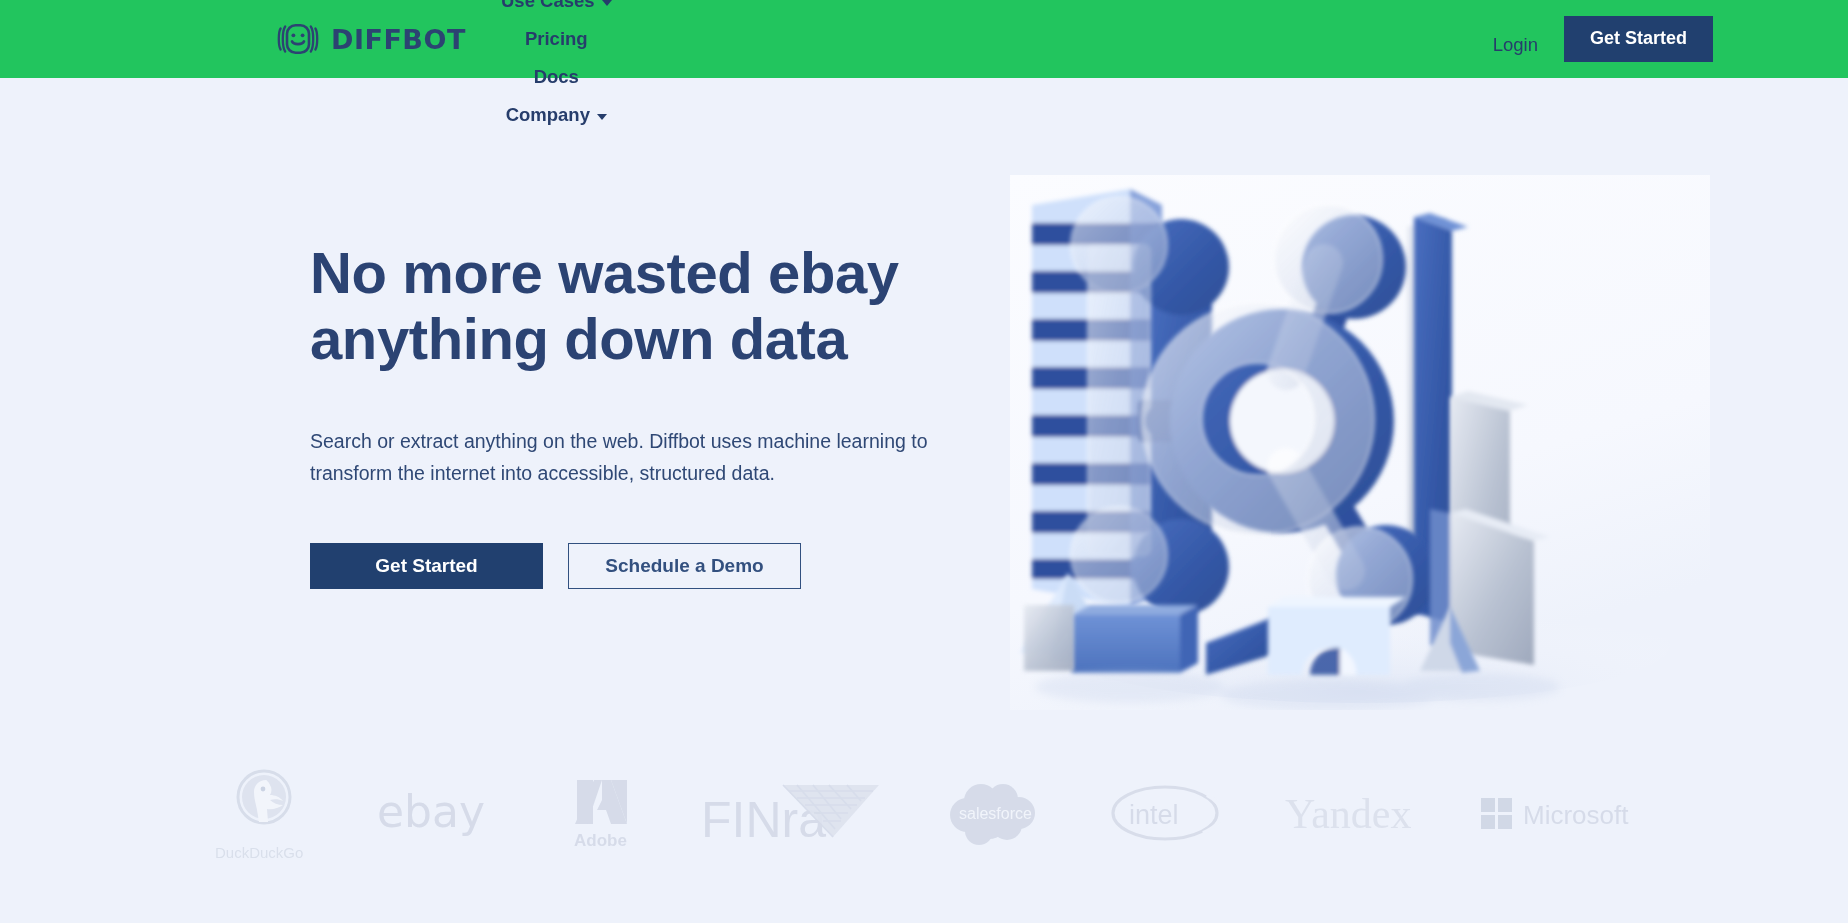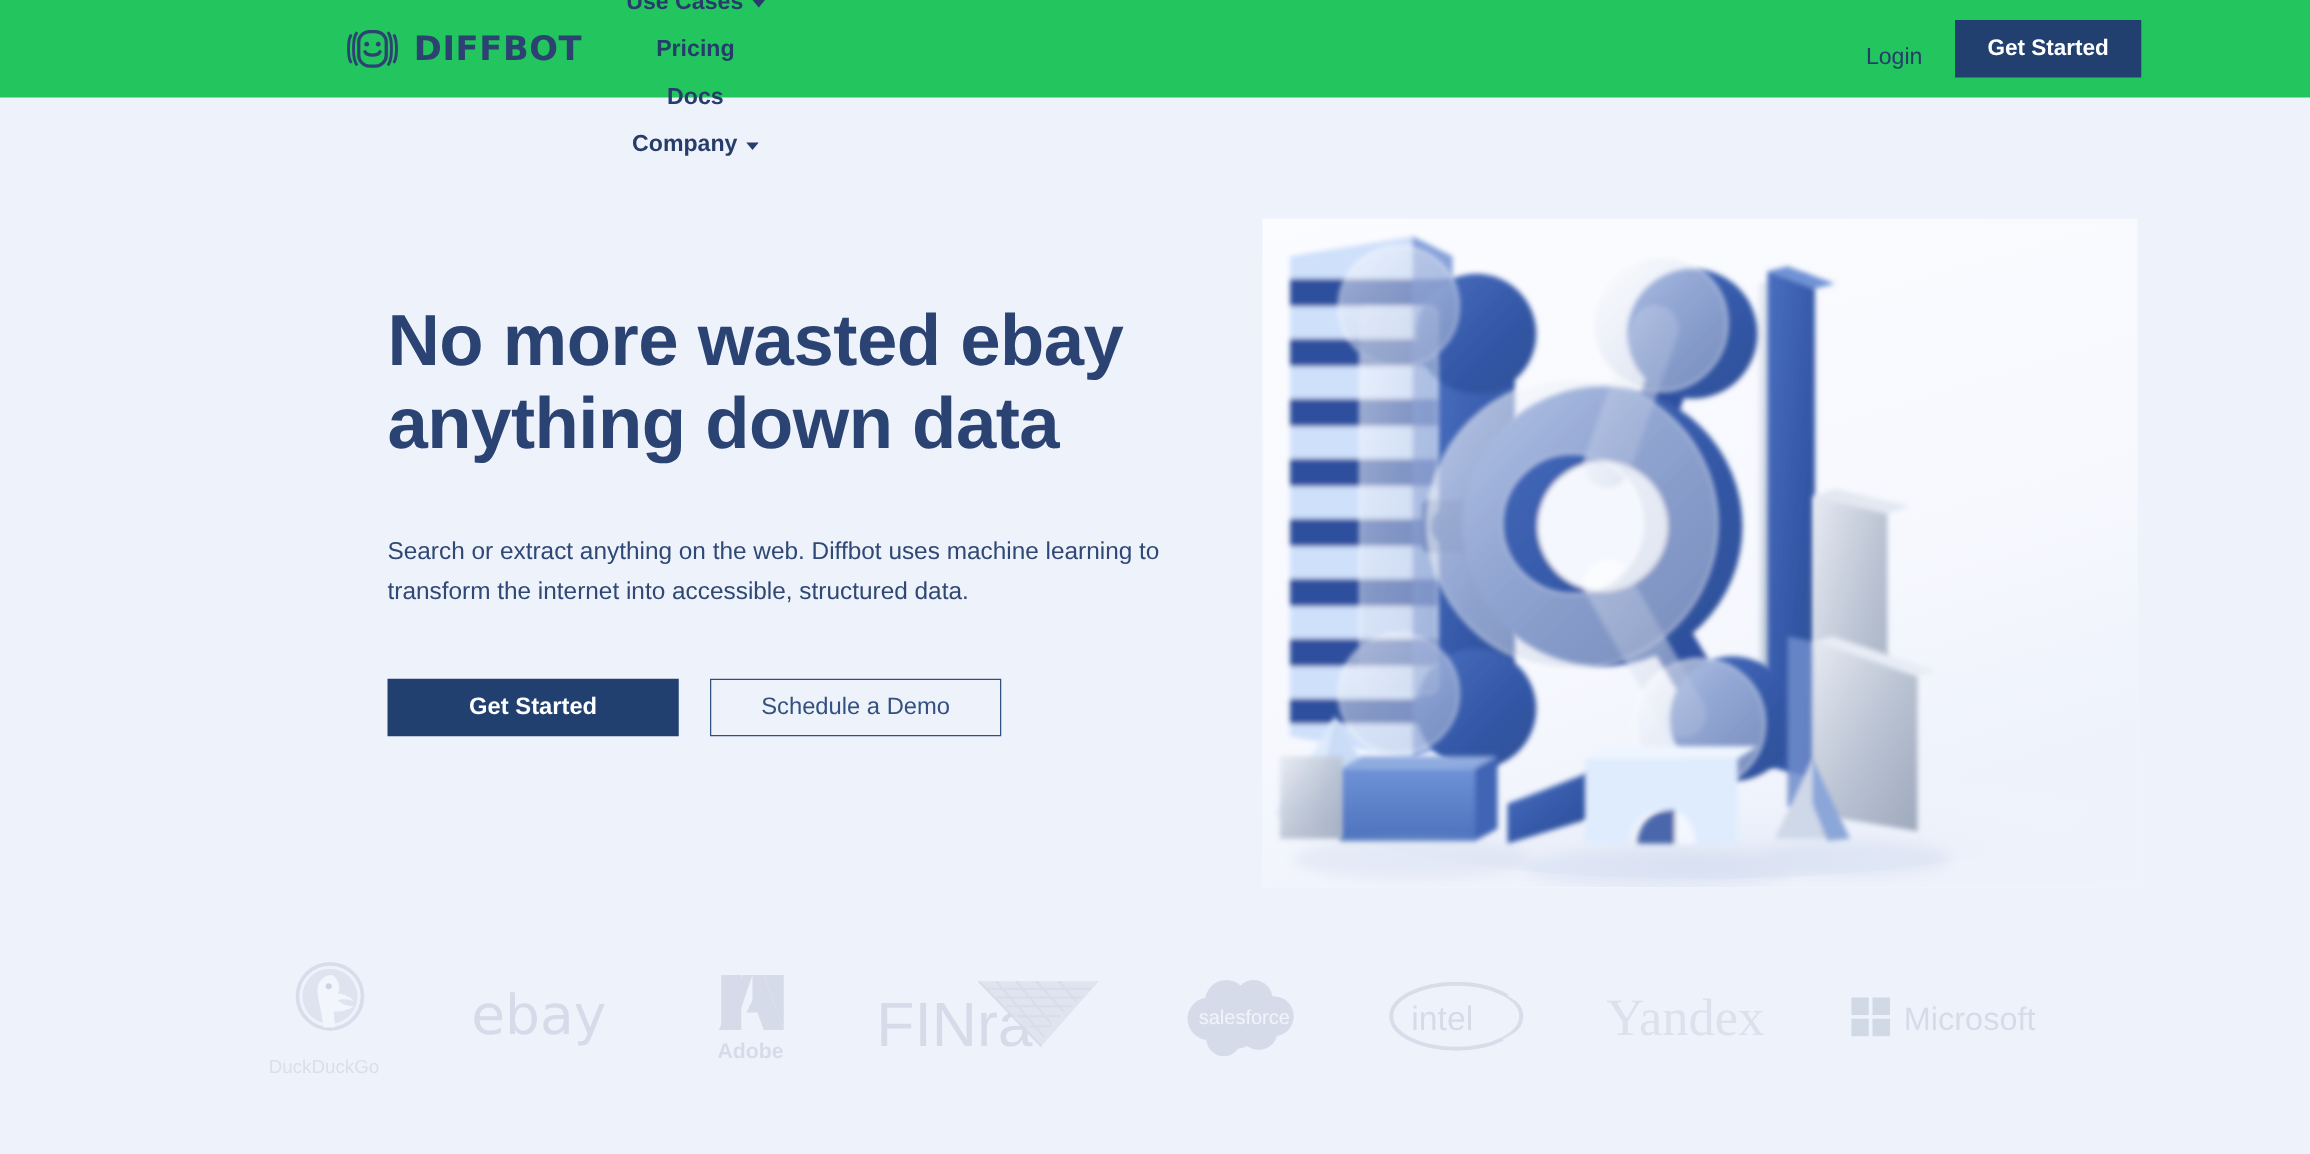--- a/index.html
+++ b/index.html
@@ -149,21 +149,21 @@
     width: 233px;
     height: 46px;
     cursor: pointer;
     font-family: "Liberation Sans", sans-serif;
   }
 
   .btn-outline-lg {
     background: transparent;
     color: #33507f;
     font-size: 19px;
-    font-weight: 400;
+    font-weight: 700;
     border: 1px solid #31507f;
     width: 233px;
     height: 46px;
     cursor: pointer;
     font-family: "Liberation Sans", sans-serif;
   }
 
   
   .hero-art {
     position: absolute;

